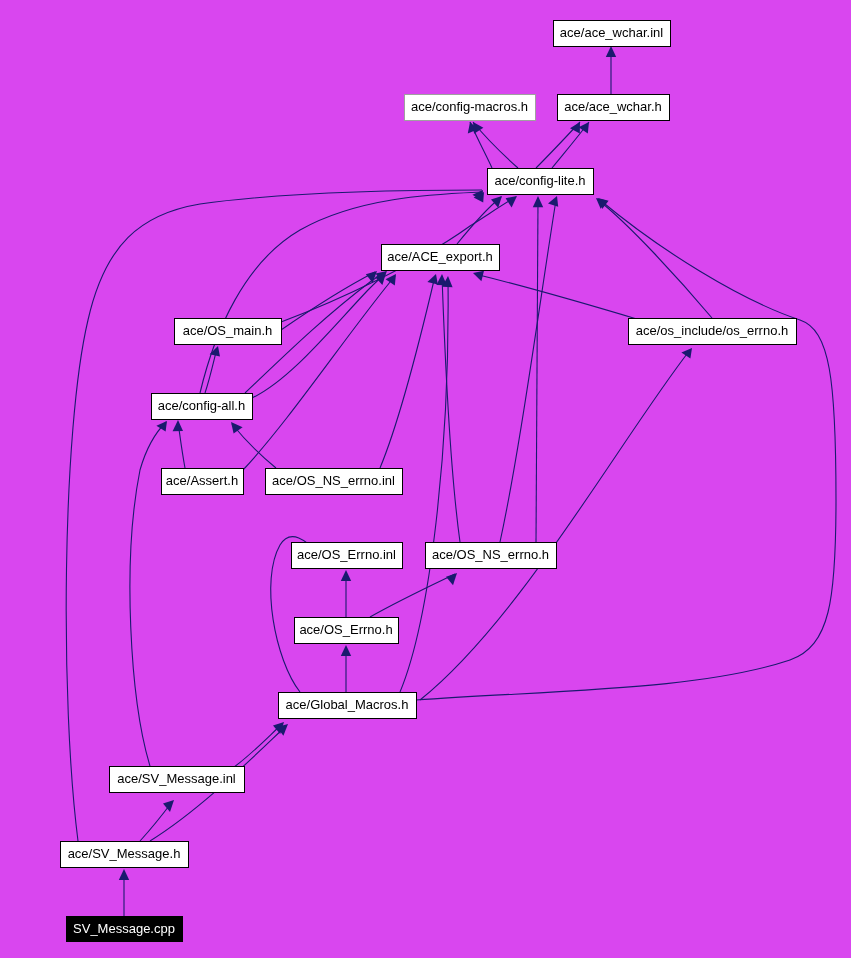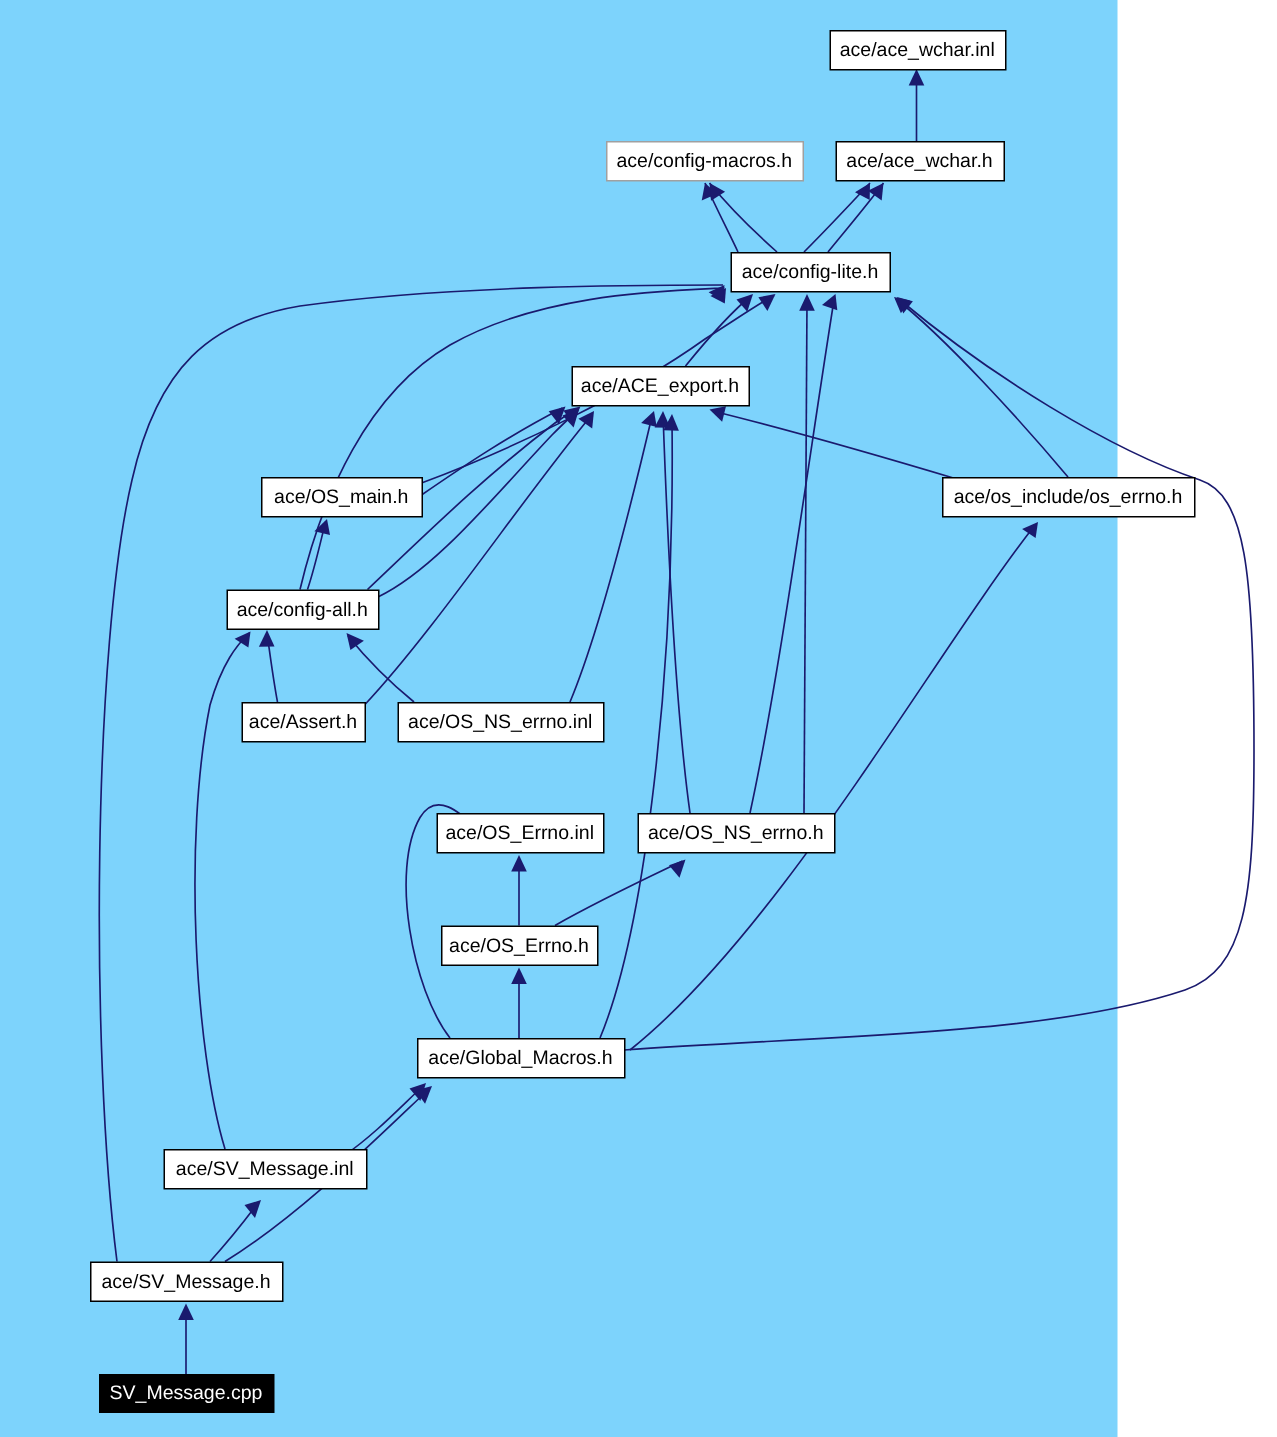--- a/index.html
+++ b/index.html
@@ -8,23 +8,23 @@
     background: #ffffff;
   }
   body {
     width: 851px;
     height: 958px;
     font-family: "Liberation Sans", sans-serif;
     overflow: hidden;
   }
   #graph-root {
     position: relative;
-    width: 745px;
+    width: 851px;
     height: 958px;
-    background: #7dd3fc;
+    background: #d946ef;
   }
   svg#graph-svg {
     position: absolute;
     top: 0;
     left: 0;
     width: 851px;
     height: 958px;
     display: block;
   }
   .node-box {

